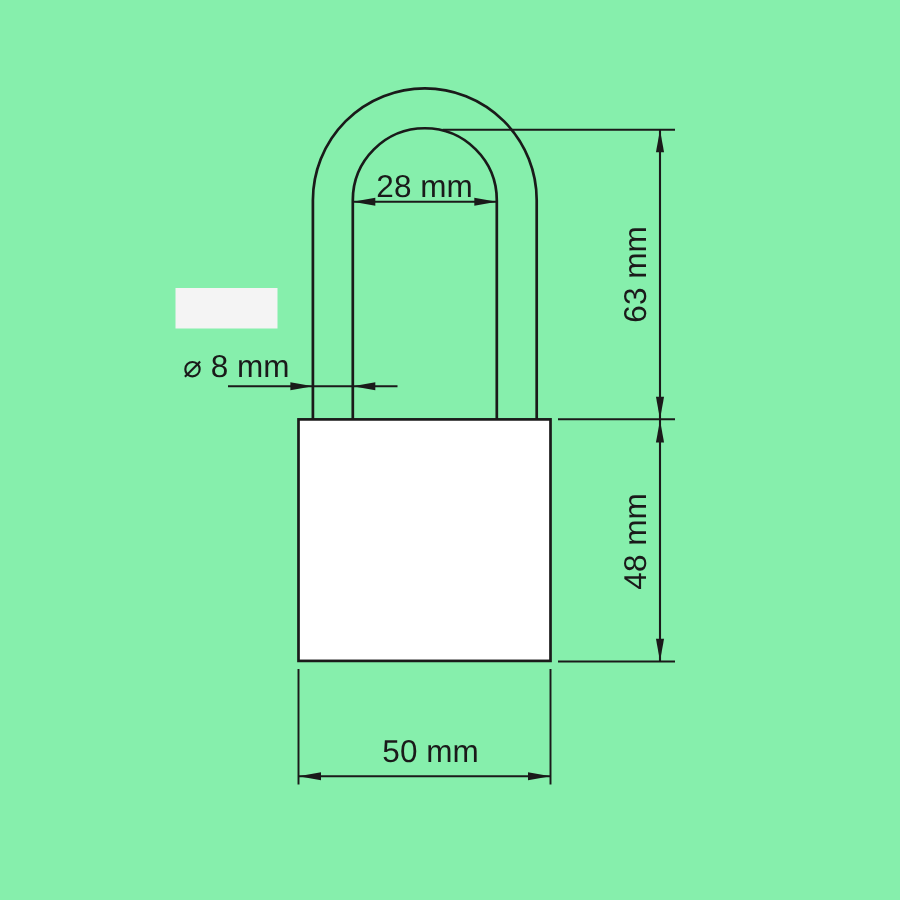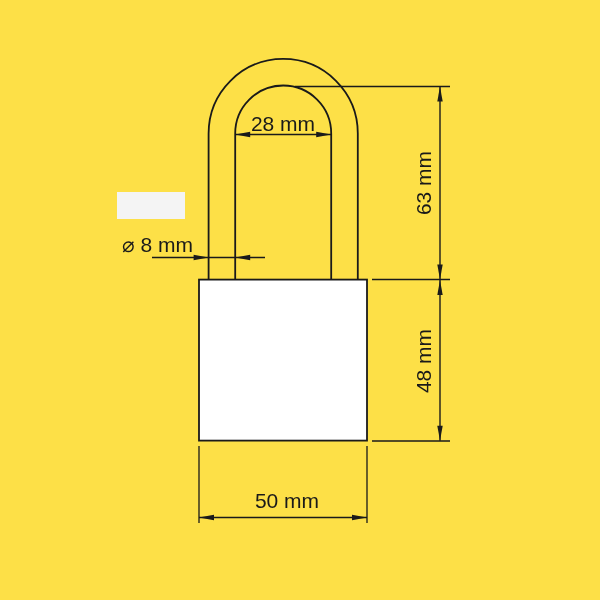--- a/index.html
+++ b/index.html
@@ -1,19 +1,19 @@
 <!DOCTYPE html>
 <html><head>
 <meta charset="utf-8">
 <style>
   html, body { margin: 0; padding: 0; background: #ffffff; }
   .stage {
     position: relative;
     width: 600px; height: 600px;
-    background: #fde047;
+    background: #86efac;
     font-family: "Liberation Sans", sans-serif;
     overflow: hidden;
   }
   svg { display: block; }
   .outline   { fill: none; stroke: #1a1a1a; stroke-width: 1.8px; }
   .bodyrect  { fill: #ffffff; stroke: #1a1a1a; stroke-width: 1.8px; }
   .dimline   { fill: none; stroke: #1a1a1a; stroke-width: 1.4px; }
   .extline   { fill: none; stroke: #1a1a1a; stroke-width: 1.3px; }
   .arrow     { fill: #1a1a1a; stroke: none; }
   .dimtext   {

